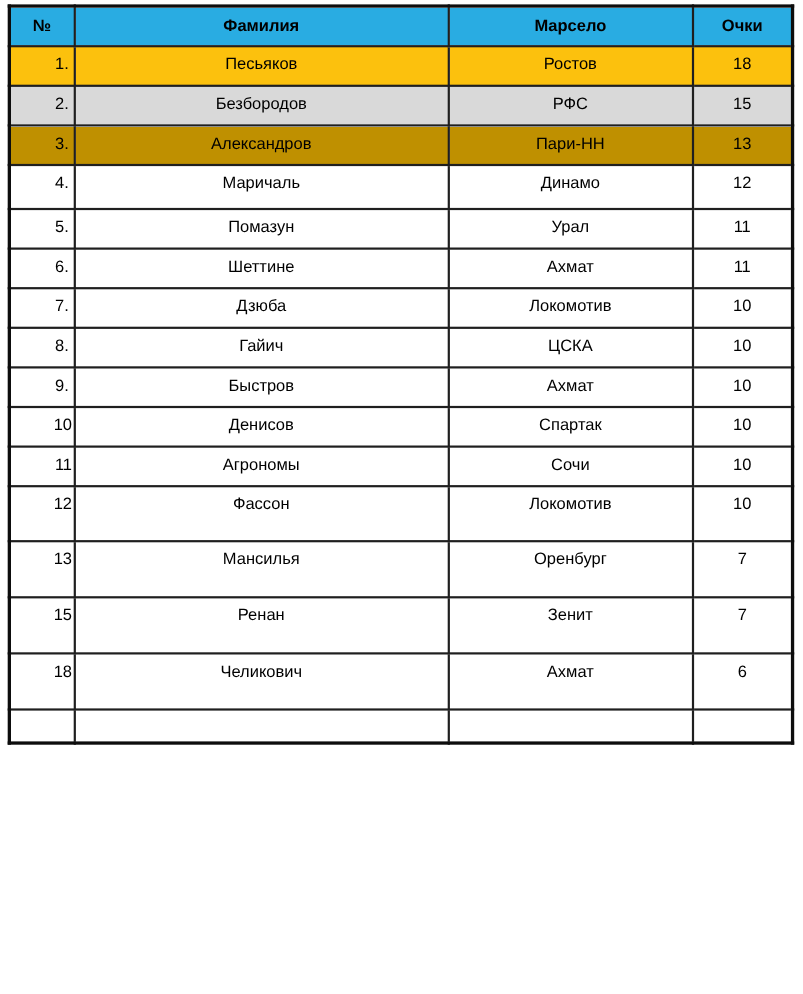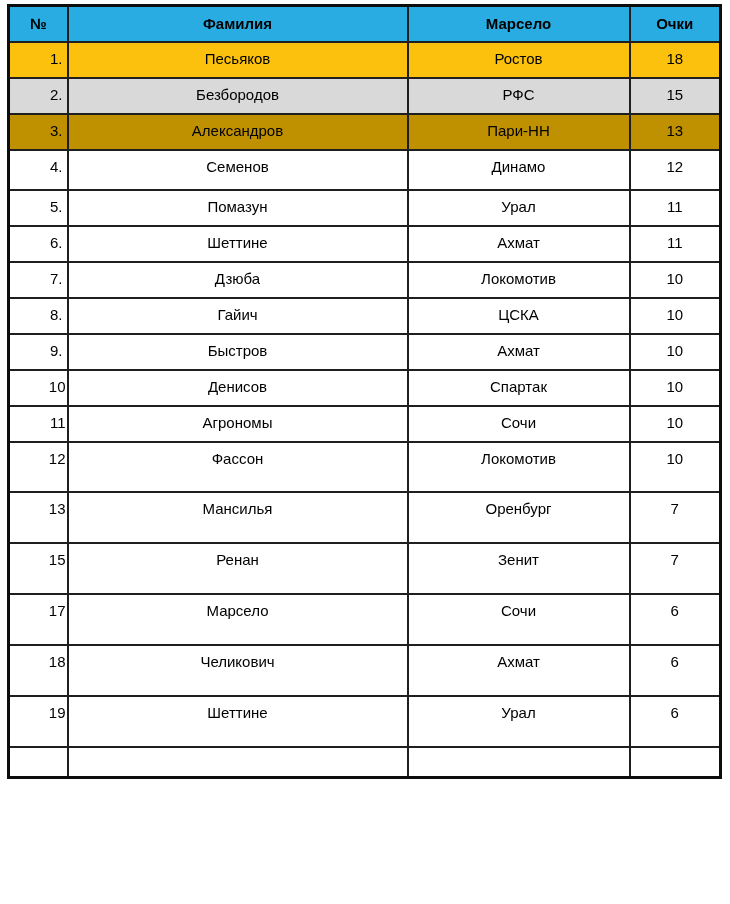--- a/index.html
+++ b/index.html
@@ -87,21 +87,21 @@
           <td class="points">15</td>
         </tr>
         <tr class="r-s hl-dark_gold">
           <td class="num dot">3.</td>
           <td class="surname">Александров</td>
           <td class="team">Пари-НН</td>
           <td class="points">13</td>
         </tr>
         <tr class="r-m">
           <td class="num dot">4.</td>
-          <td class="surname">Семенов</td>
+          <td class="surname">Маричаль</td>
           <td class="team">Динамо</td>
           <td class="points">12</td>
         </tr>
         <tr class="r-s">
           <td class="num dot">5.</td>
           <td class="surname">Помазун</td>
           <td class="team">Урал</td>
           <td class="points">11</td>
         </tr>
         <tr class="r-s">
@@ -152,35 +152,23 @@
           <td class="team">Оренбург</td>
           <td class="points">7</td>
         </tr>
         <tr class="r-xl">
           <td class="num">15</td>
           <td class="surname">Ренан</td>
           <td class="team">Зенит</td>
           <td class="points">7</td>
         </tr>
         <tr class="r-xl">
-          <td class="num">17</td>
-          <td class="surname">Марсело</td>
-          <td class="team">Сочи</td>
-          <td class="points">6</td>
-        </tr>
-        <tr class="r-xl">
           <td class="num">18</td>
           <td class="surname">Челикович</td>
           <td class="team">Ахмат</td>
-          <td class="points">6</td>
-        </tr>
-        <tr class="r-xl">
-          <td class="num">19</td>
-          <td class="surname">Шеттине</td>
-          <td class="team">Урал</td>
           <td class="points">6</td>
         </tr>
         <tr class="r-part">
           <td class="num"></td>
           <td class="surname"></td>
           <td class="team"></td>
           <td class="points"></td>
         </tr>
       </tbody>
   </table>

